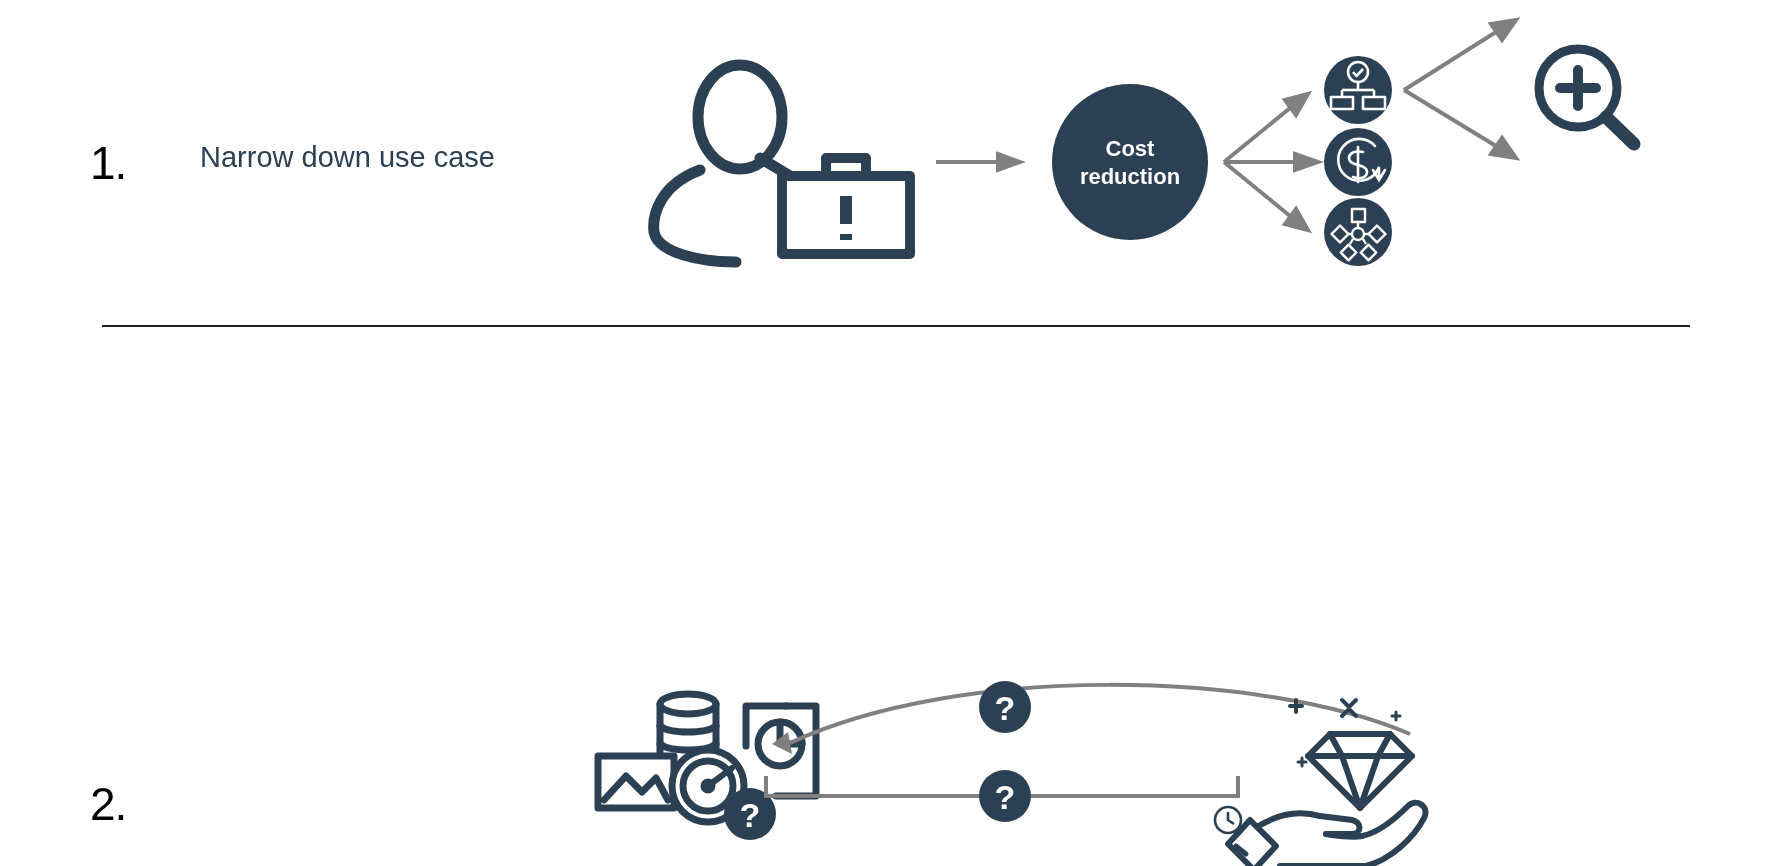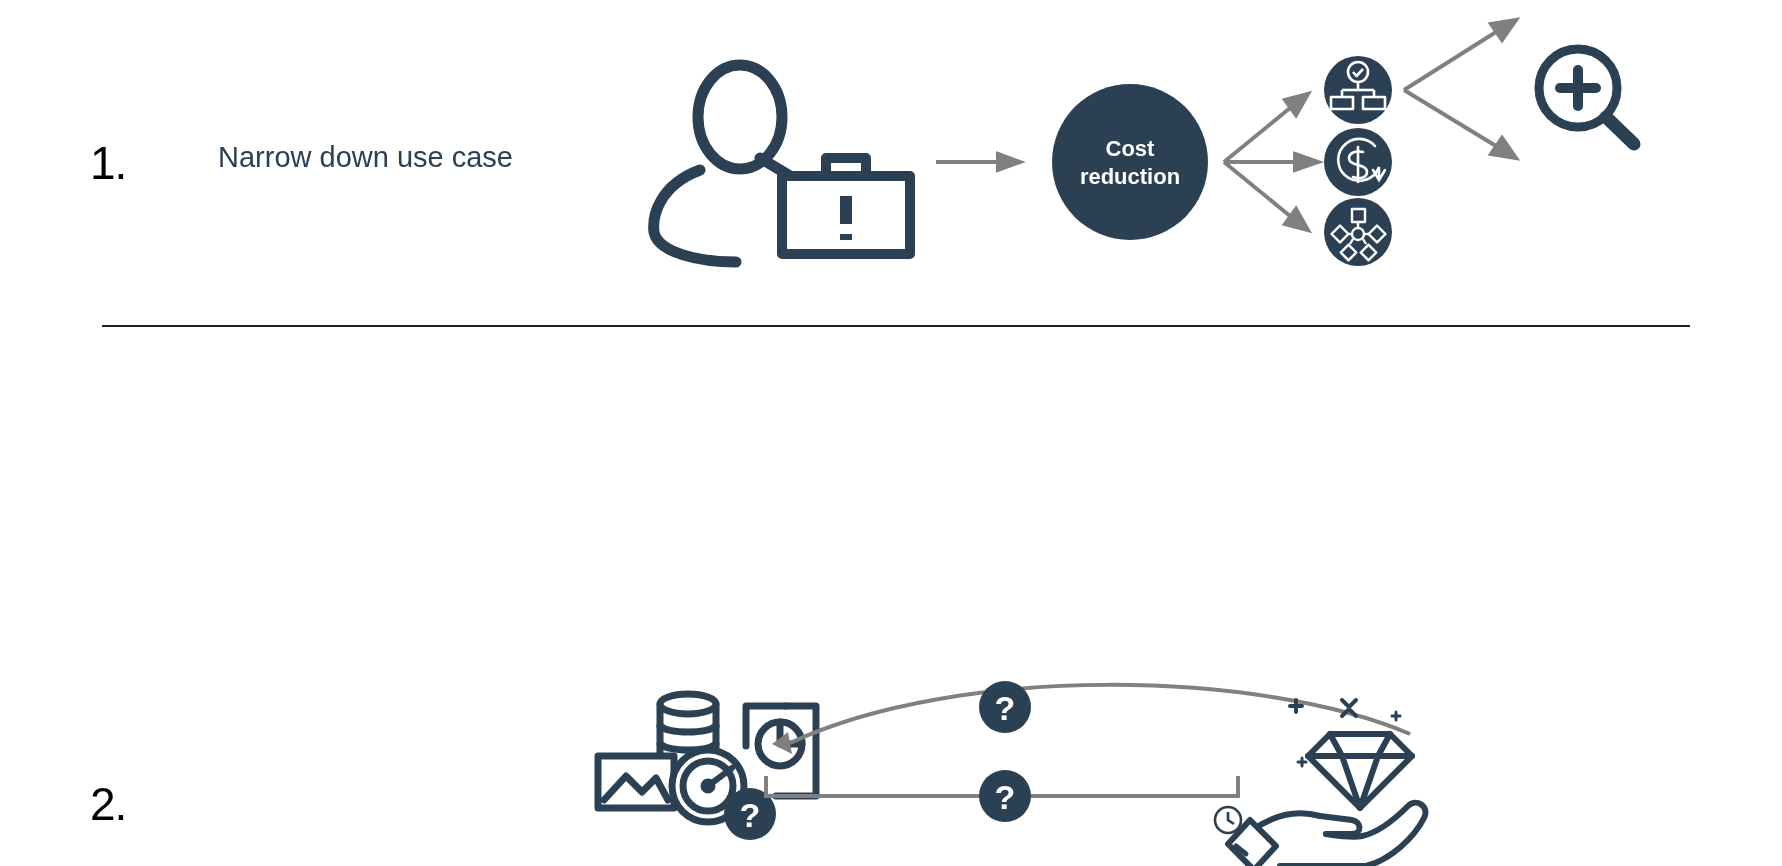--- a/index.html
+++ b/index.html
@@ -30,21 +30,20 @@
     line-height:1;
     letter-spacing:-1px;
   }
   .step-label{
     position:absolute;
     font-size:29px;
     color:#2c4053;
     line-height:1.45;
     font-weight:400;
     width:300px;
-    margin-left:18px;
   }
 
   #num-1{left:90px;top:140px;}
   #lbl-1{left:200px;top:136px;}
   #num-2{left:90px;top:455px;}
   #lbl-2{left:200px;top:420px;}
 
   .art{position:absolute;}
   svg{display:block;overflow:visible;}
 

